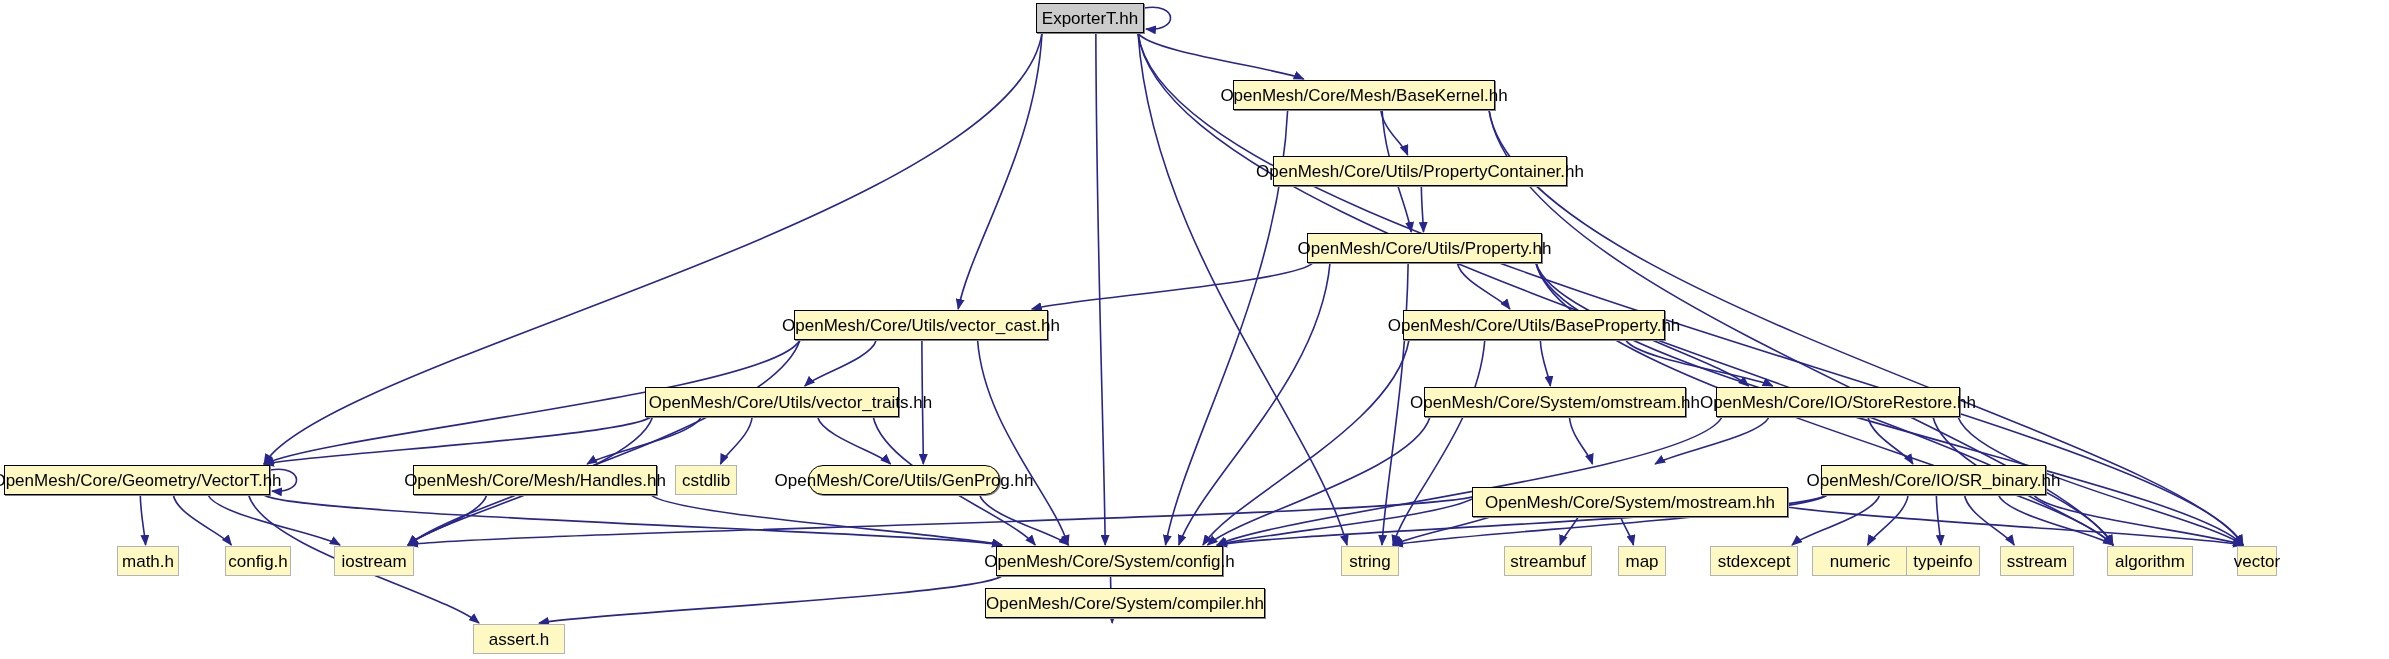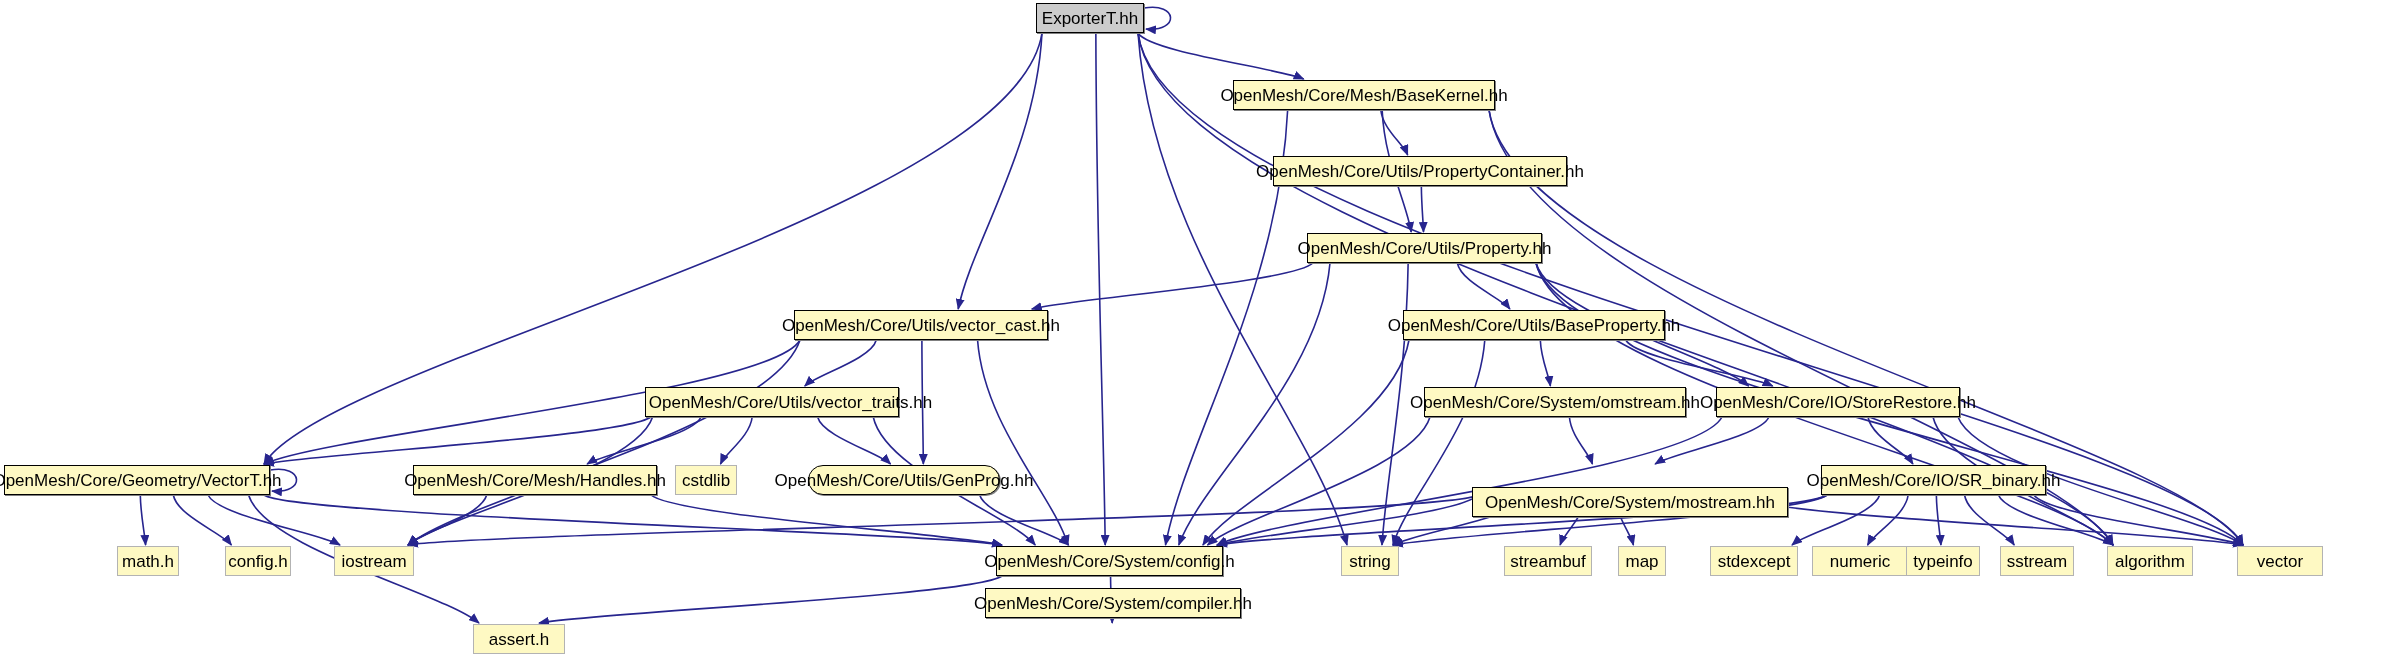--- a/index.html
+++ b/index.html
@@ -219,23 +219,23 @@
       </div>
       <div class="node leaf" style="left: 1906px; top: 546px; width: 74px;">
         <span class="node-label">typeinfo</span>
       </div>
       <div class="node leaf" style="left: 2000px; top: 546px; width: 74px;">
         <span class="node-label">sstream</span>
       </div>
       <div class="node leaf" style="left: 2107px; top: 546px; width: 86px;">
         <span class="node-label">algorithm</span>
       </div>
-      <div class="node leaf" style="left: 2237px; top: 546px; width: 86px;">
+      <div class="node leaf" style="left: 2237px; top: 546px; width: 40px;">
         <span class="node-label">vector</span>
       </div>
       <div class="node leaf" style="left: 473px; top: 624px; width: 92px;">
         <span class="node-label">assert.h</span>
       </div>
-      <div class="node bold" style="left: 985px; top: 588px; width: 256px;">
+      <div class="node bold" style="left: 985px; top: 588px; width: 280px;">
         <span class="node-label">OpenMesh/Core/System/compiler.hh</span>
       </div>
     </div>
 </div>
 
 </body></html>

